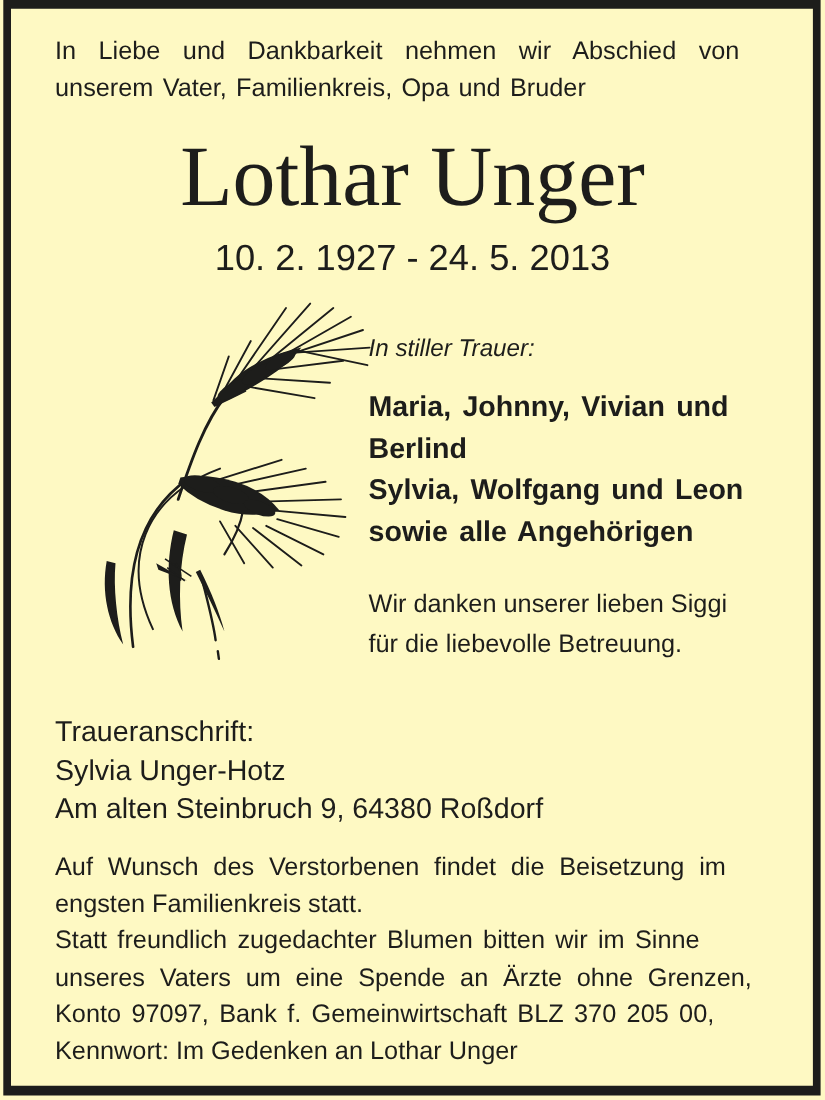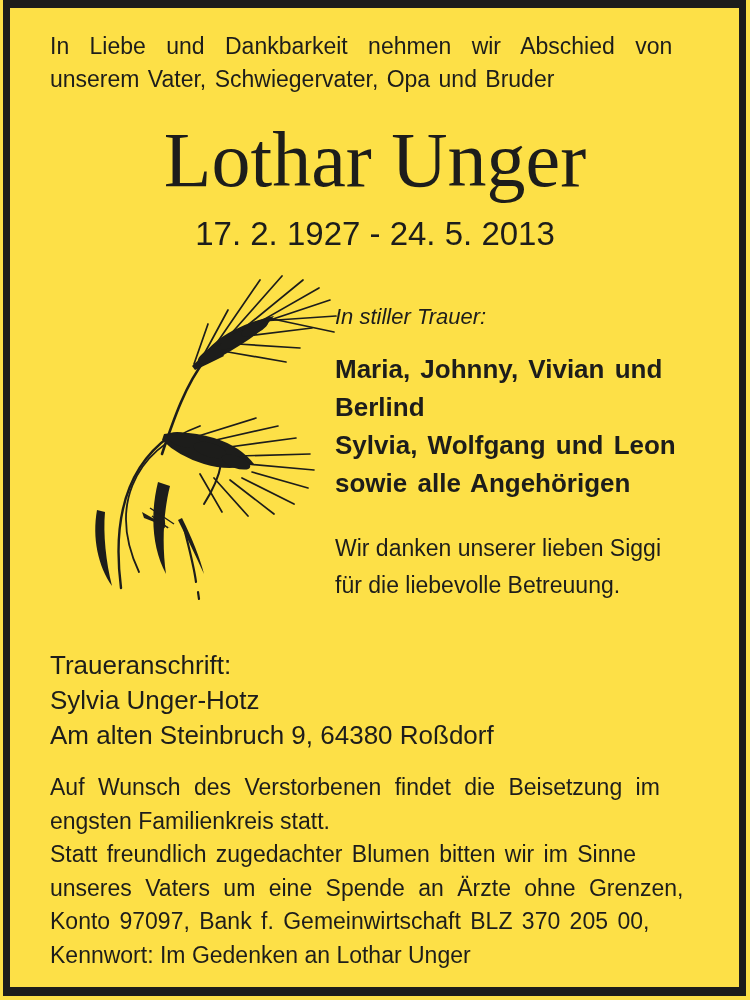--- a/index.html
+++ b/index.html
@@ -1,20 +1,20 @@
 <!DOCTYPE html>
 <html><head>
 <meta charset="utf-8">
 <style>
   html, body { margin: 0; padding: 0; background: #ffffff; }
   .page {
     position: relative;
     width: 750px;
     height: 1000px;
-    background: #fde047;
+    background: #fef9c3;
     font-family: "Liberation Sans", sans-serif;
     color: #1d1d1b;
     overflow: hidden;
     box-sizing: border-box;
   }
   .frame {
     position: absolute;
     left: 3px; right: 4px; top: 0; bottom: 4px;
     border-top: 8px solid #1d1d1b;
     border-bottom: 9px solid #1d1d1b;
@@ -78,26 +78,26 @@
   .final-par .stretch-sm { word-spacing: 3px; }
 </style>
 </head>
 <body>
 
 <div class="page">
   <div class="frame"></div>
 
   <div class="intro">
     <div class="l1">In Liebe und Dankbarkeit nehmen wir Abschied von</div>
-    <div class="l2">unserem Vater, Schwiegervater, Opa und Bruder</div>
+    <div class="l2">unserem Vater, Familienkreis, Opa und Bruder</div>
   </div>
 
   <div class="deceased-name">Lothar Unger</div>
 
-  <div class="life-dates">17. 2. 1927 - 24. 5. 2013</div>
+  <div class="life-dates">10. 2. 1927 - 24. 5. 2013</div>
 
   <svg class="wheat-art" viewBox="0 0 296 336" xmlns="http://www.w3.org/2000/svg">
     <g stroke="#1d1d1b" fill="none" stroke-linecap="round">
 
       <path d="M120,188 C132,152 144,118 163,94" stroke-width="2.6"></path>
 
       <path d="M79,322 C70,252 86,200 128,170" stroke-width="2.4"></path>
 
       <path d="M97,306 C68,244 88,186 158,160" stroke-width="1.8"></path>
 

